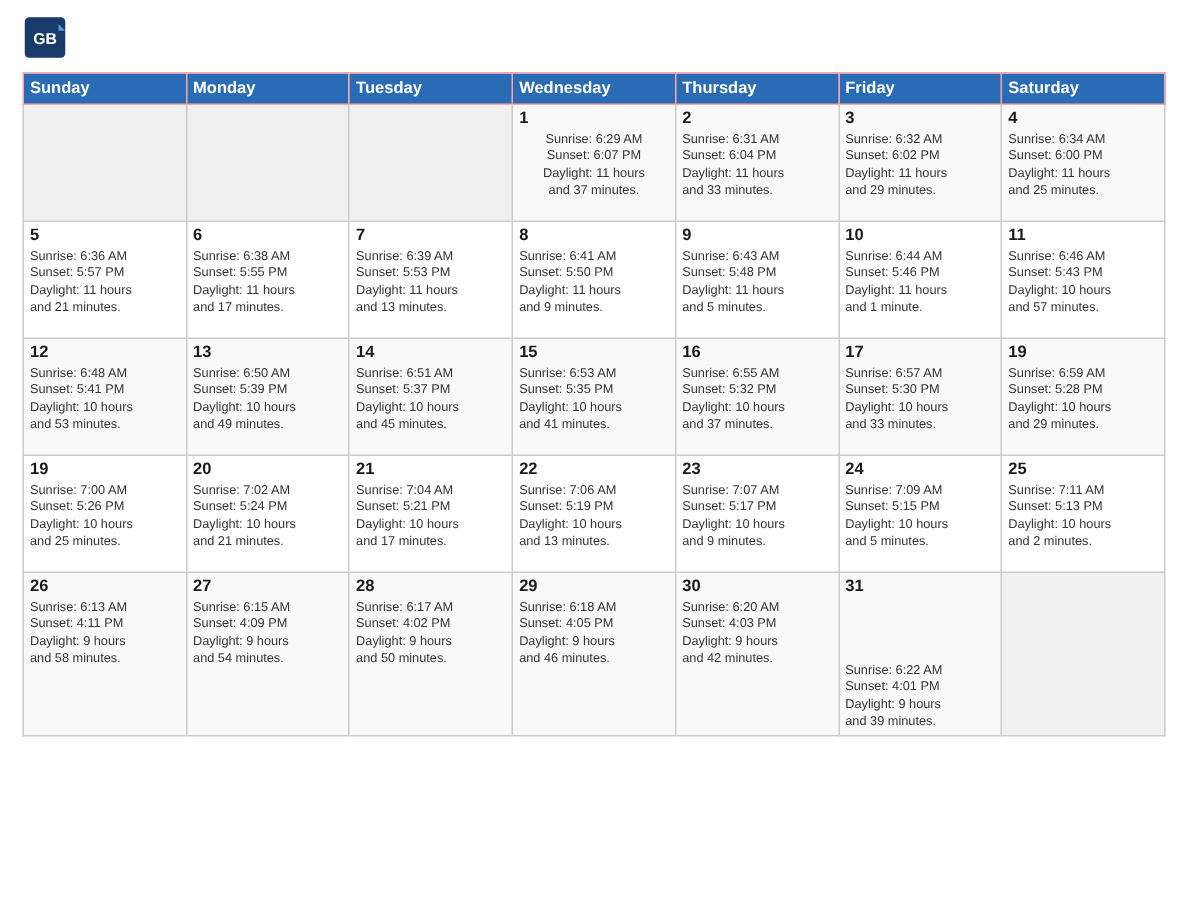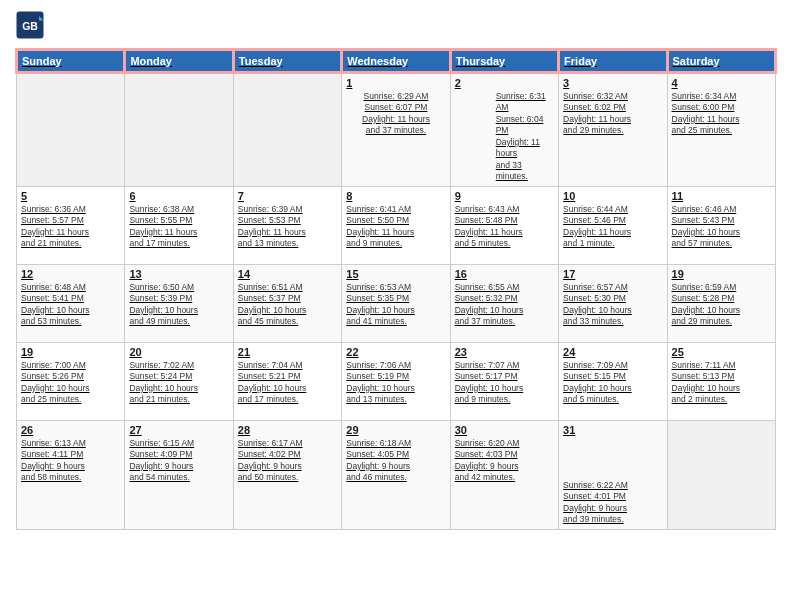--- a/index.html
+++ b/index.html
@@ -7,21 +7,20 @@
       width: 792px;
       height: 612px;
       font-family: Arial, sans-serif;
       background: #fff;
       overflow: hidden;
     }
     .page {
       width: 792px;
       height: 556px;
       padding: 10px 15px;
-      text-decoration: underline;
     }
     .header {
       display: flex;
       justify-content: space-between;
       align-items: flex-start;
       margin-bottom: 8px;
     }
     .logo {
       display: flex;
       align-items: center;
@@ -57,21 +56,21 @@
       border-collapse: collapse;
       table-layout: fixed;
     }
     thead th {
       background: #2a6bb5;
       color: #fff;
       font-size: 11px;
       font-weight: bold;
       padding: 4px 4px;
       text-align: left;
-      border: 3px solid #fca5a5;
+      border: 1px solid #fca5a5;
     }
     tbody td {
       border: 1px solid #ccc;
       vertical-align: top;
       padding: 3px 4px;
       font-size: 9px;
       color: #333;
       height: 78px;
       background: #fff;
     }
@@ -131,21 +130,21 @@
           <td class="empty-cell"></td>
           <td>
             <span class="day-number">1</span>
             <div class="cell-text" style="white-space: pre-line; text-align: center;">Sunrise: 6:29 AM
 Sunset: 6:07 PM
 Daylight: 11 hours
 and 37 minutes.</div>
           </td>
           <td>
             <span class="day-number">2</span>
-            <div class="cell-text" style="white-space: pre-line; margin-left: 41px;">Sunrise: 6:31 AM
+            <div class="cell-text" style="white-space: pre-line;">Sunrise: 6:31 AM
 Sunset: 6:04 PM
 Daylight: 11 hours
 and 33 minutes.</div>
           </td>
           <td>
             <span class="day-number">3</span>
             <div class="cell-text" style="white-space: pre-line;">Sunrise: 6:32 AM
 Sunset: 6:02 PM
 Daylight: 11 hours
 and 29 minutes.</div>

